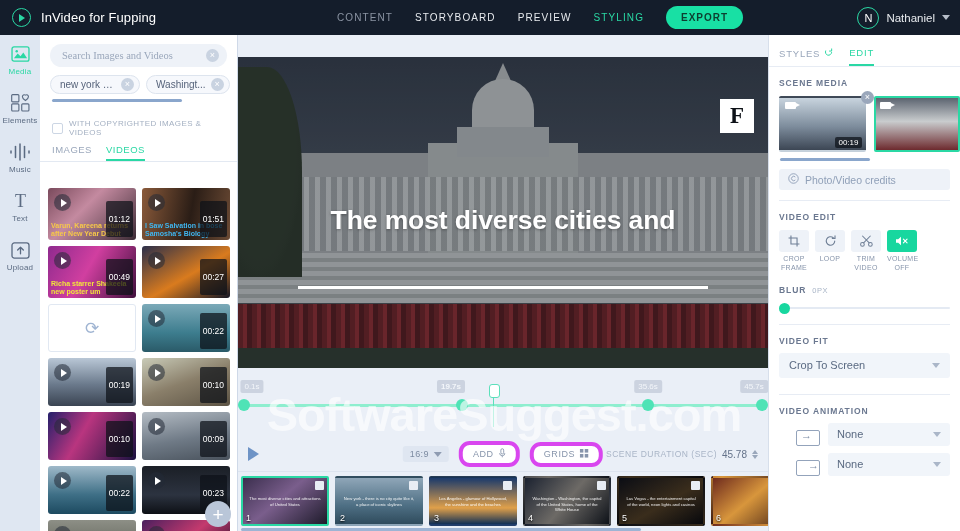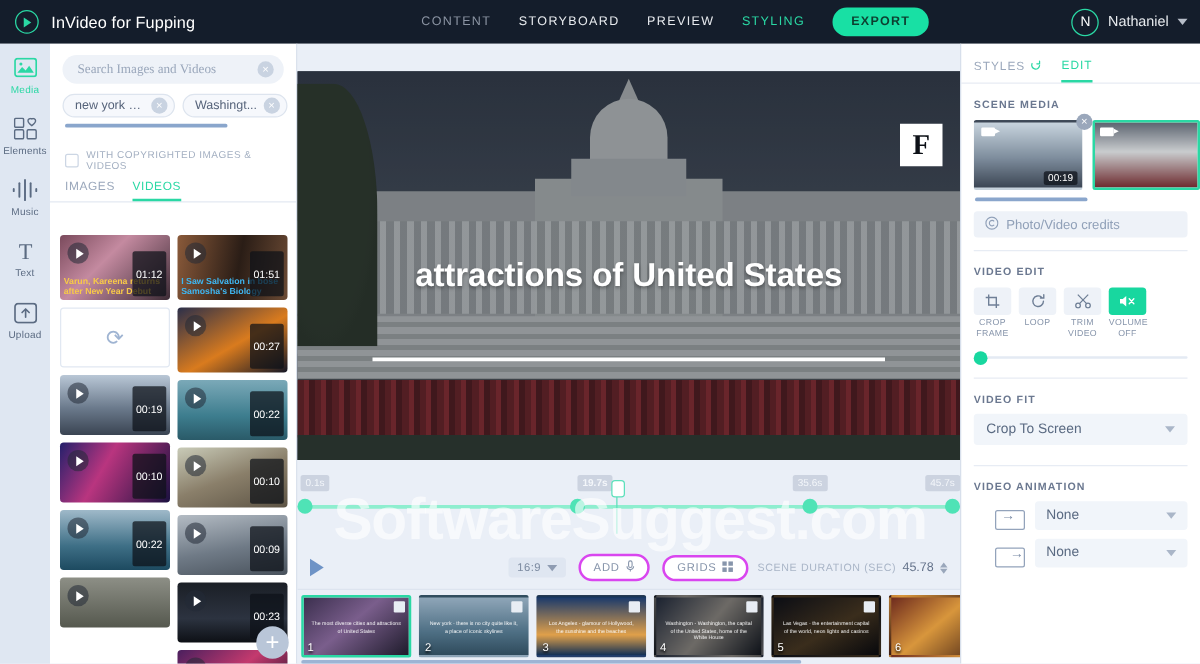--- a/index.html
+++ b/index.html
@@ -193,21 +193,21 @@
   .play-tri {
     margin-left: 10px; width: 0; height: 0; border-left: 11px solid #6e93c6;
     border-top: 7px solid transparent; border-bottom: 7px solid transparent; cursor: pointer;
   }
   .ctl-center { position: absolute; left: 50%; transform: translateX(-50%); display: flex; align-items: center; gap: 10px; }
   .ratio-pill {
     background: #dfe6f1; color: #7d8ba1; font-size: 9px; letter-spacing: .4px;
     padding: 3px 7px; border-radius: 3px; display: flex; align-items: center; gap: 5px; cursor: pointer;
   }
   .pill-btn {
-    border: 2px solid #d946ef; color: #8795ab; background: #fff; border-radius: 11px;
+    border: 4px solid #d946ef; color: #8795ab; background: #fff; border-radius: 11px;
     font-size: 9px; letter-spacing: .6px; padding: 3px 10px; display: flex; align-items: center;
     gap: 5px; cursor: pointer;
   }
   .dur-box { position: absolute; right: 10px; display: flex; align-items: center; gap: 5px; }
   .dur-lbl { font-size: 8.5px; letter-spacing: .5px; color: #a9b5c7; }
   .dur-val { font-size: 10px; color: #64728a; }
   .spin { display: flex; flex-direction: column; gap: 1px; cursor: pointer; }
   .spin i { width: 0; height: 0; border-left: 3px solid transparent; border-right: 3px solid transparent; }
   .spin i.u { border-bottom: 4px solid #9aa7bb; }
   .spin i.d { border-top: 4px solid #9aa7bb; }
@@ -386,20 +386,25 @@
     </div>
     <div class="media-divider"></div>
 
     <div class="grid">
       <div class="col" id="col-left">
           <div class="thumb" style="height: 52px; background: linear-gradient(135deg, rgb(122, 74, 92), rgb(196, 138, 160) 40%, rgb(60, 43, 53));">
             <div class="play"></div>
             <div class="cap" style="color: rgb(247, 201, 72);">Varun, Kareena returns after New Year Debut</div>
             <div class="dur">01:12</div>
           </div>
+          <div class="thumb" style="height: 52px; background: linear-gradient(120deg, rgb(142, 42, 142), rgb(209, 63, 160) 45%, rgb(64, 16, 61));">
+            <div class="play"></div>
+            <div class="cap" style="color: rgb(242, 229, 58);">Richa starrer Shakeela new poster um</div>
+            <div class="dur">00:49</div>
+          </div>
           <div class="refresh-card">⟳</div>
           <div class="thumb" style="height: 48px; background: linear-gradient(rgb(185, 199, 214), rgb(107, 122, 140) 55%, rgb(58, 68, 82));">
             <div class="play"></div>
             <div class="dur">00:19</div>
           </div>
           <div class="thumb" style="height: 48px; background: linear-gradient(120deg, rgb(36, 32, 107), rgb(185, 53, 127) 40%, rgb(26, 17, 64));">
             <div class="play"></div>
             <div class="dur">00:10</div>
           </div>
           <div class="thumb" style="height: 48px; background: linear-gradient(rgb(159, 185, 201), rgb(62, 111, 134) 60%, rgb(29, 74, 96));">
@@ -456,32 +461,32 @@
           <div class="base"></div>
       </div>
       <div class="cols"></div>
       <div class="steps"></div>
       <div class="trees-l"></div>
       <div class="flowers"></div>
       <div class="grass"></div>
       <div class="dark-veil"></div>
       <div class="wm">F</div>
       <div class="headline">
-        <div>attractions of United States</div>
+        <div>The most diverse cities and</div>
       </div>
       <div class="hl-rule"></div>
     </div>
 
     <div class="tl">
       <div class="tl-track"></div>
       <div id="kf-host">
           <div class="kf" style="left: 0px;"></div>
           <div class="kf-lbl" style="left: 14px;">0.1s</div>
           <div class="kf" style="left: 217.56px;"></div>
-          <div class="kf-lbl" style="left: 238px; font-weight: bold;">19.7s</div>
+          <div class="kf-lbl" style="left: 213px; font-weight: bold;">19.7s</div>
           <div class="kf" style="left: 404.04px;"></div>
           <div class="kf-lbl" style="left: 410.04px;">35.6s</div>
           <div class="kf" style="left: 518px;"></div>
           <div class="kf-lbl" style="left: 516px;">45.7s</div>
           <div class="playhead" style="left: 254.64px;"></div>
         </div>
     </div>
     <div class="wmk">SoftwareSuggest.com</div>
 
     <div class="ctl-bar">
@@ -630,20 +635,24 @@
         <div class="tool-sq">
           <svg width="14" height="12" viewBox="0 0 15 13">
               <path d="M1 4.6h2.4L6.4 2v9L3.4 8.4H1z" fill="currentColor"></path>
               <path d="M9 4.4l4 4.2M13 4.4L9 8.6" stroke="currentColor" stroke-width="1.2" fill="none" stroke-linecap="round"></path>
             </svg>
         </div>
         <div class="tool-lbl">VOLUME OFF</div>
       </div>
     </div>
 
+    <div class="blur-row">
+      <span class="blur-lbl">BLUR</span>
+      <span class="blur-val">0PX</span>
+    </div>
     <div class="slider">
       <div class="bar"></div>
       <div class="knob" style="left: 0px;"></div>
     </div>
 
     <div class="hr"></div>
     <div class="sec-title">VIDEO FIT</div>
     <div class="sel-box">
       <span>Crop To Screen</span>
       <span class="chev"></span>

